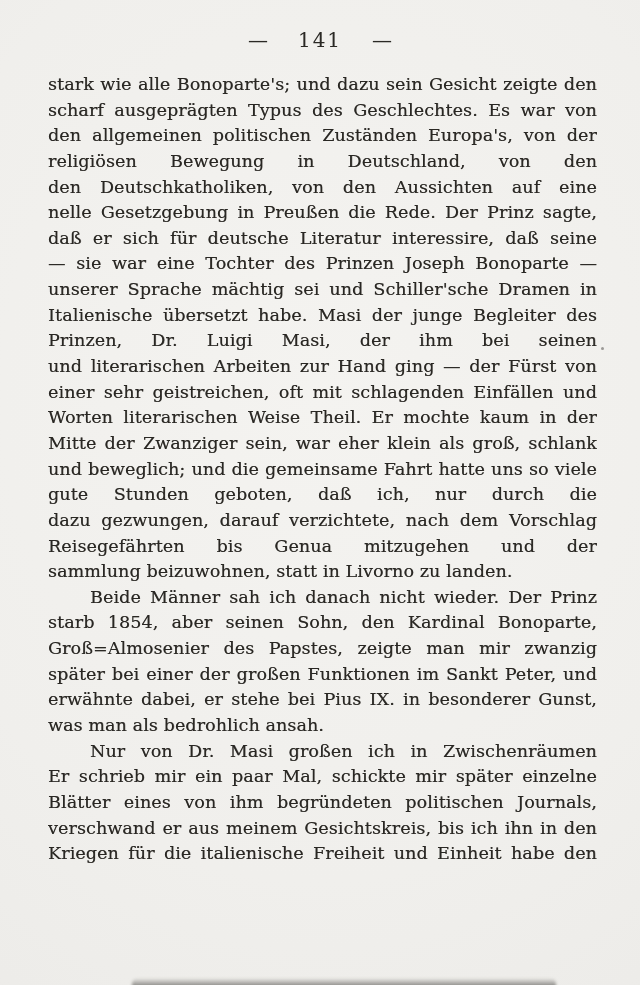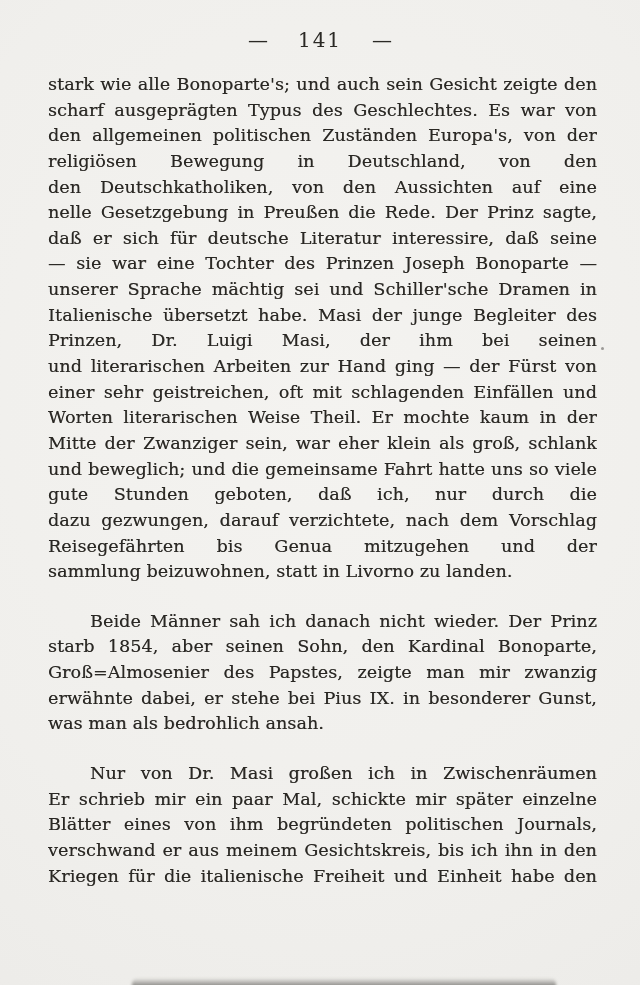--- a/index.html
+++ b/index.html
@@ -42,21 +42,21 @@
     white-space: nowrap;
     letter-spacing: 0.1px;
     text-shadow: 0.3px 0 0 rgba(41,39,35,0.55);
   }
   .line.justify {
     white-space: normal;
     text-align-last: justify;
     overflow: hidden;
   }
   .line.indent { padding-left: 42px; }
-  .line.justify.indent { text-indent: 0; margin-top: 24px; }
+  .line.justify.indent { text-indent: 0; }
   .scan-shadow-bottom {
     position: absolute;
     left: 132px;
     bottom: -3px;
     width: 424px;
     height: 10px;
     background: linear-gradient(to bottom, rgba(60,58,54,0) 0%, rgba(60,58,54,0.55) 80%);
     border-radius: 6px 6px 0 0;
     filter: blur(1.5px);
   }
@@ -73,21 +73,21 @@
 
 <div class="page">
 
   <div class="running-head">
     <span>—</span>
     <span class="num">141</span>
     <span>—</span>
   </div>
 
   <div class="text-block">
-    <div class="line justify">stark wie alle Bonoparte's; und auch sein Gesicht zeigte den</div>
+    <div class="line justify">stark wie alle Bonoparte's; und dazu sein Gesicht zeigte den</div>
     <div class="line justify">scharf ausgeprägten Typus des Geschlechtes. Es war von</div>
     <div class="line justify">den allgemeinen politischen Zuständen Europa's, von der</div>
     <div class="line justify">religiösen Bewegung in Deutschland, von den Lichtfreunden,</div>
     <div class="line justify">den Deutschkatholiken, von den Aussichten auf eine konstitutio=</div>
     <div class="line justify">nelle Gesetzgebung in Preußen die Rede. Der Prinz sagte,</div>
     <div class="line justify">daß er sich für deutsche Literatur interessire, daß seine Gattin</div>
     <div class="line justify">— sie war eine Tochter des Prinzen Joseph Bonoparte —</div>
     <div class="line justify">unserer Sprache mächtig sei und Schiller'sche Dramen in das</div>
     <div class="line justify">Italienische übersetzt habe. Masi der junge Begleiter des</div>
     <div class="line justify">Prinzen, Dr. Luigi Masi, der ihm bei seinen wissenschaftlichen</div>
@@ -96,20 +96,21 @@
     <div class="line justify">Worten literarischen Weise Theil. Er mochte kaum in der</div>
     <div class="line justify">Mitte der Zwanziger sein, war eher klein als groß, schlank</div>
     <div class="line justify">und beweglich; und die gemeinsame Fahrt hatte uns so viele</div>
     <div class="line justify">gute Stunden geboten, daß ich, nur durch die Nothwendigkeit</div>
     <div class="line justify">dazu gezwungen, darauf verzichtete, nach dem Vorschlag dieser</div>
     <div class="line justify">Reisegefährten bis Genua mitzugehen und der Gelehrtenver=</div>
     <div class="line">sammlung beizuwohnen, statt in Livorno zu landen.</div>
     <div class="line justify indent">Beide Männer sah ich danach nicht wieder. Der Prinz</div>
     <div class="line justify">starb 1854, aber seinen Sohn, den Kardinal Bonoparte,</div>
     <div class="line justify">Groß=Almosenier des Papstes, zeigte man mir zwanzig Jahre</div>
+    <div class="line justify">später bei einer der großen Funktionen im Sankt Peter, und</div>
     <div class="line justify">erwähnte dabei, er stehe bei Pius IX. in besonderer Gunst,</div>
     <div class="line">was man als bedrohlich ansah.</div>
     <div class="line justify indent">Nur von Dr. Masi großen ich in Zwischenräumen wieder.</div>
     <div class="line justify">Er schrieb mir ein paar Mal, schickte mir später einzelne</div>
     <div class="line justify">Blätter eines von ihm begründeten politischen Journals, dann</div>
     <div class="line justify">verschwand er aus meinem Gesichtskreis, bis ich ihn in den</div>
     <div class="line justify">Kriegen für die italienische Freiheit und Einheit habe den</div>
   </div>
 
   <div class="speck" style="left:601px; top:347px;"></div>

